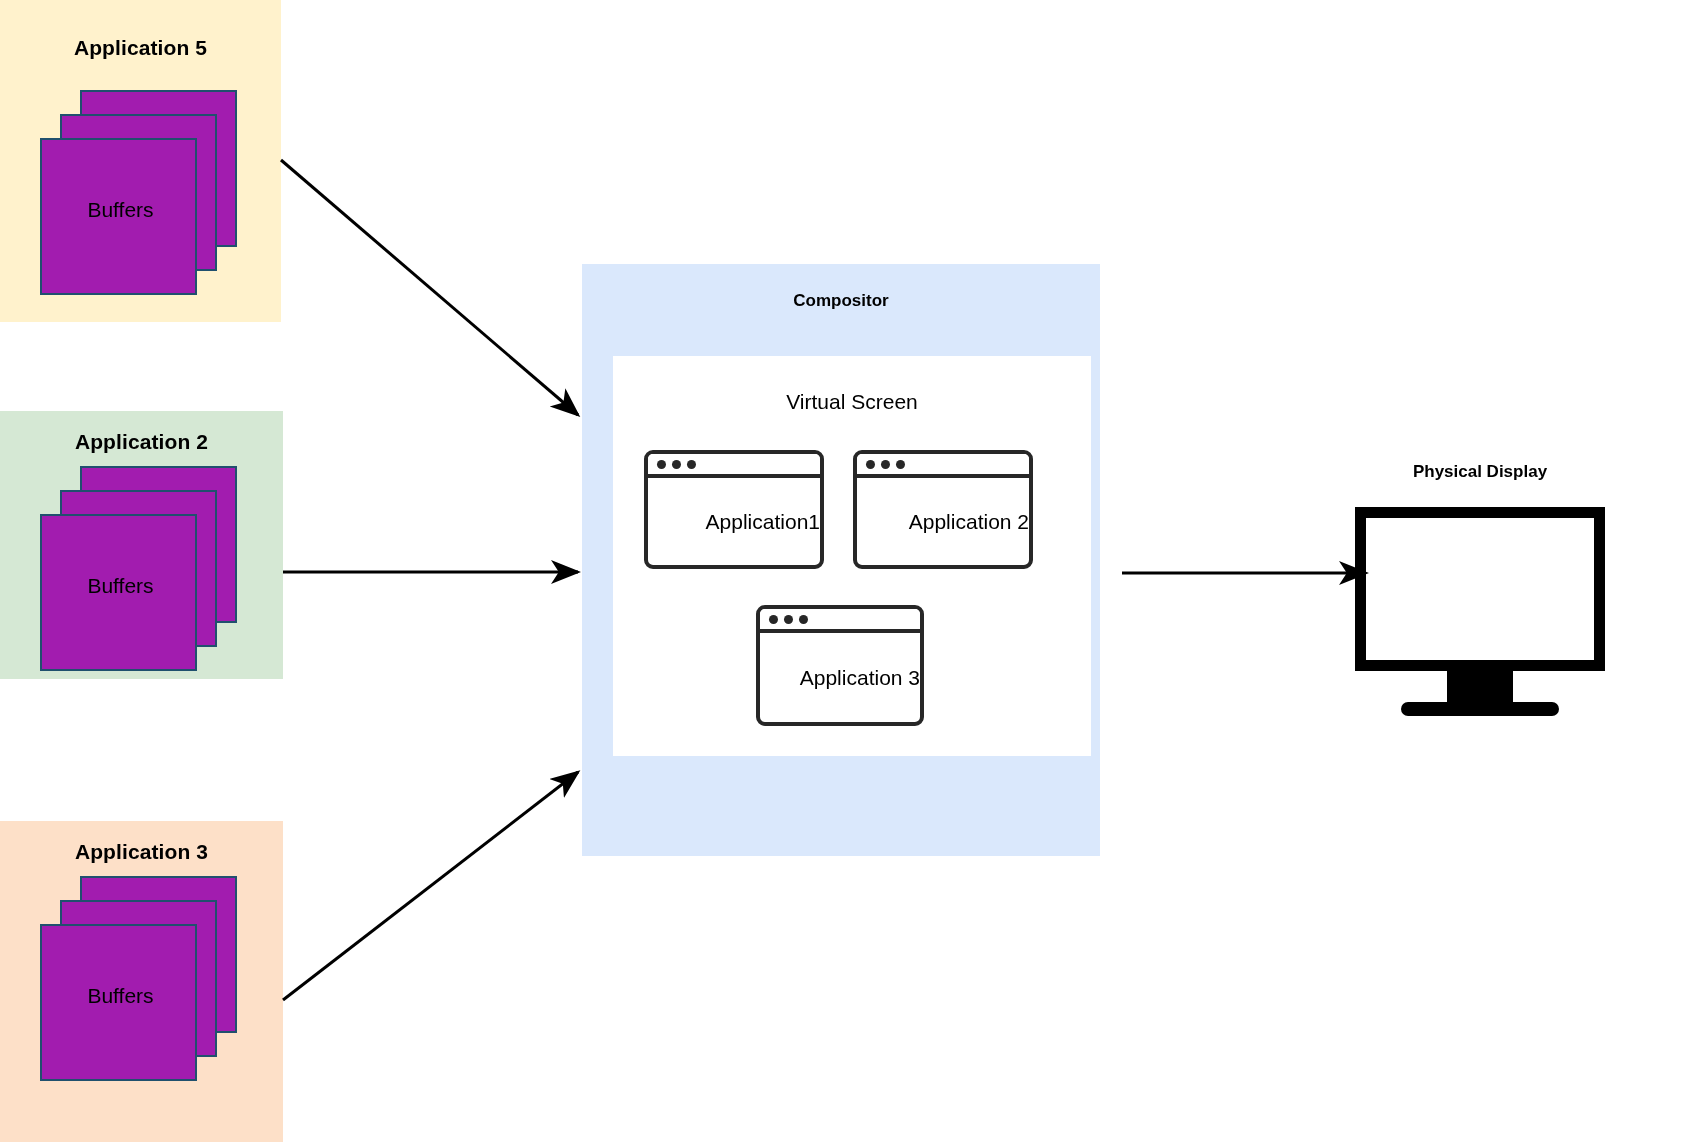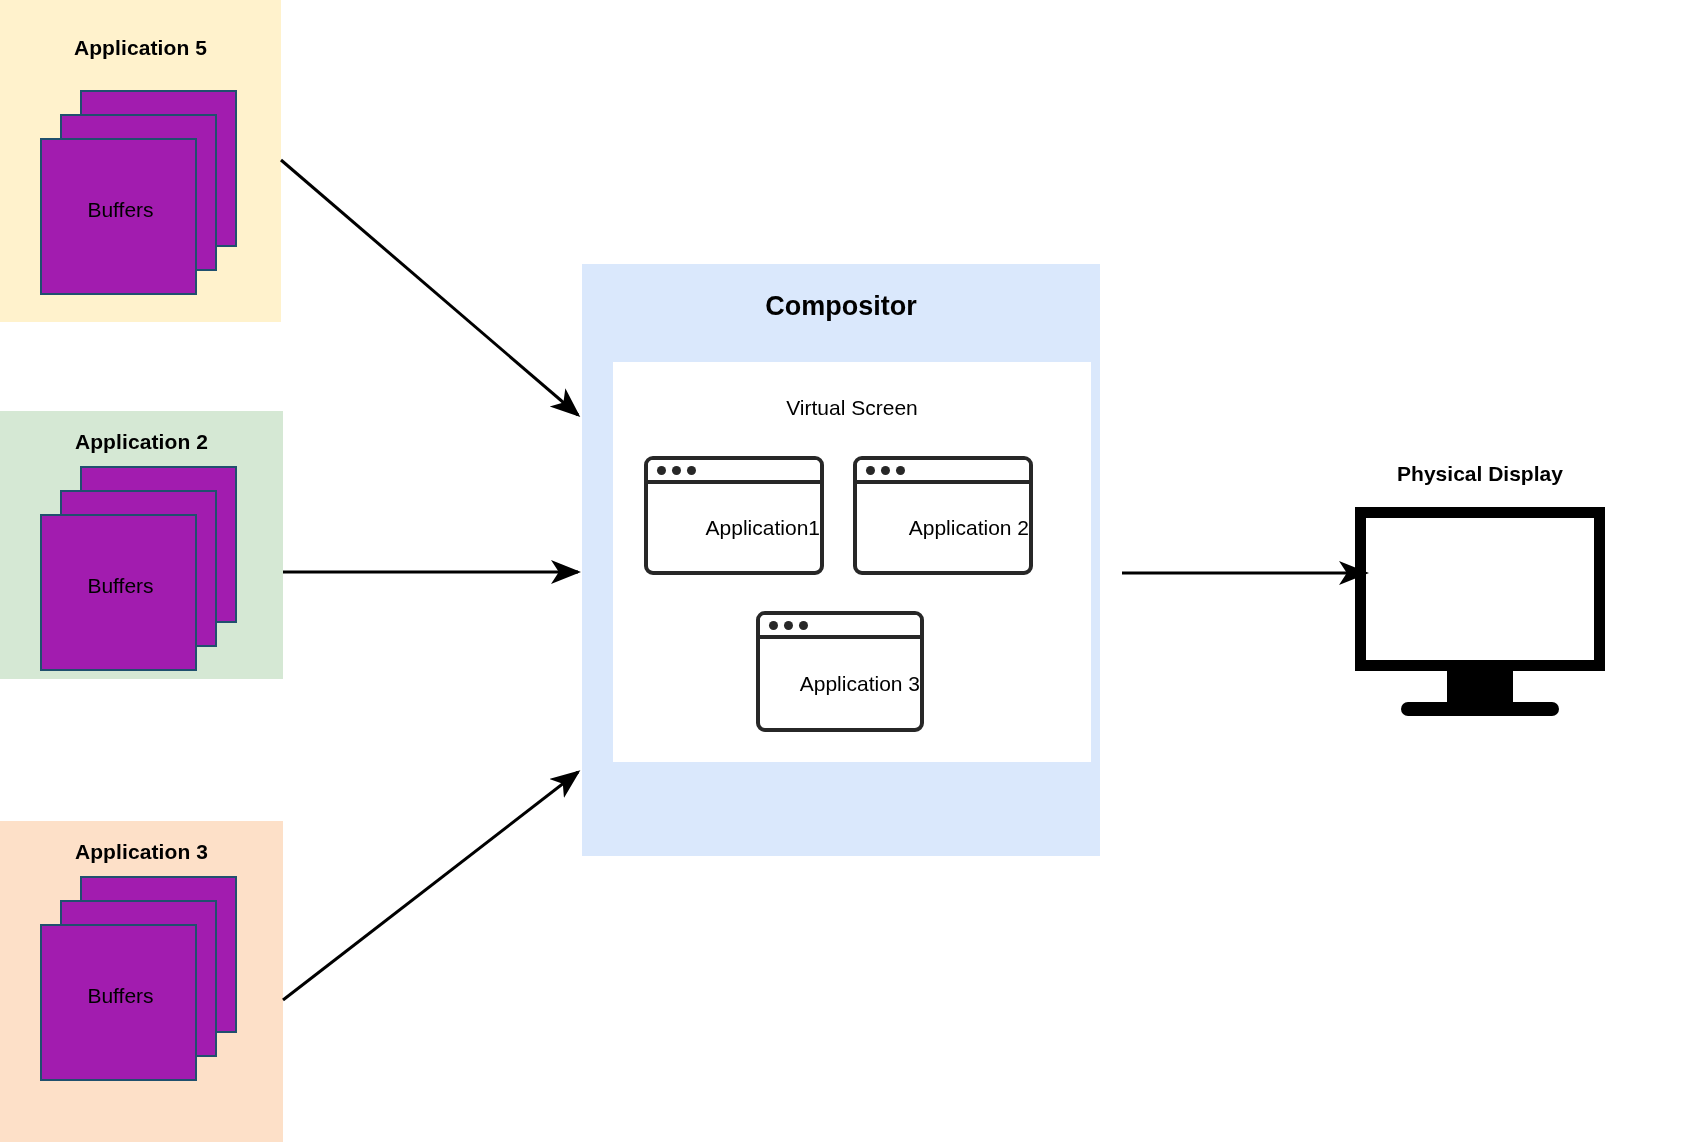--- a/index.html
+++ b/index.html
@@ -55,21 +55,21 @@
   #compositor-panel {
     position: absolute;
     background: #dae8fc;
   }
   #compositor-title {
     position: absolute;
     left: 0;
     right: 0;
     text-align: center;
     font-weight: bold;
-    font-size: 27px;
+    font-size: 17px;
     color: #000000;
   }
   #virtual-screen {
     position: absolute;
     background: #ffffff;
   }
   #virtual-screen-title {
     position: absolute;
     left: 0;
     right: 0;
@@ -117,21 +117,21 @@
     color: #000000;
     text-align: center;
     line-height: 1.1;
   }
 
   
   #display-title {
     position: absolute;
     text-align: center;
     font-weight: bold;
-    font-size: 21px;
+    font-size: 17px;
     color: #000000;
   }
   #monitor {
     position: absolute;
   }
   #monitor-frame {
     position: absolute;
     left: 0;
     top: 0;
     width: 250px;
@@ -201,21 +201,21 @@
       <div class="buffer-card" style="left:20px; top:24px;"></div>
       <div class="buffer-card" style="left:0px; top:48px;">
         <div class="buffer-label" style="top:58px;">Buffers</div>
       </div>
     </div>
   </div>
 
   <div id="compositor-panel" style="left:582px; top:264px; width:518px; height:592px;">
     <div id="compositor-title" style="top:27px;">Compositor</div>
 
-    <div id="virtual-screen" style="left:31px; top:98px; width:478px; height:400px;">
+    <div id="virtual-screen" style="left:31px; top:92px; width:478px; height:400px;">
       <div id="virtual-screen-title" style="top:34px;">Virtual Screen</div>
 
       <div class="win" style="left:31px; top:94px; width:180px; height:119px;">
         <div class="win-titlebar">
           <span class="win-dot"></span>
           <span class="win-dot"></span>
           <span class="win-dot"></span>
         </div>
         <div class="win-body">
           <span class="win-label">Application1</span>

